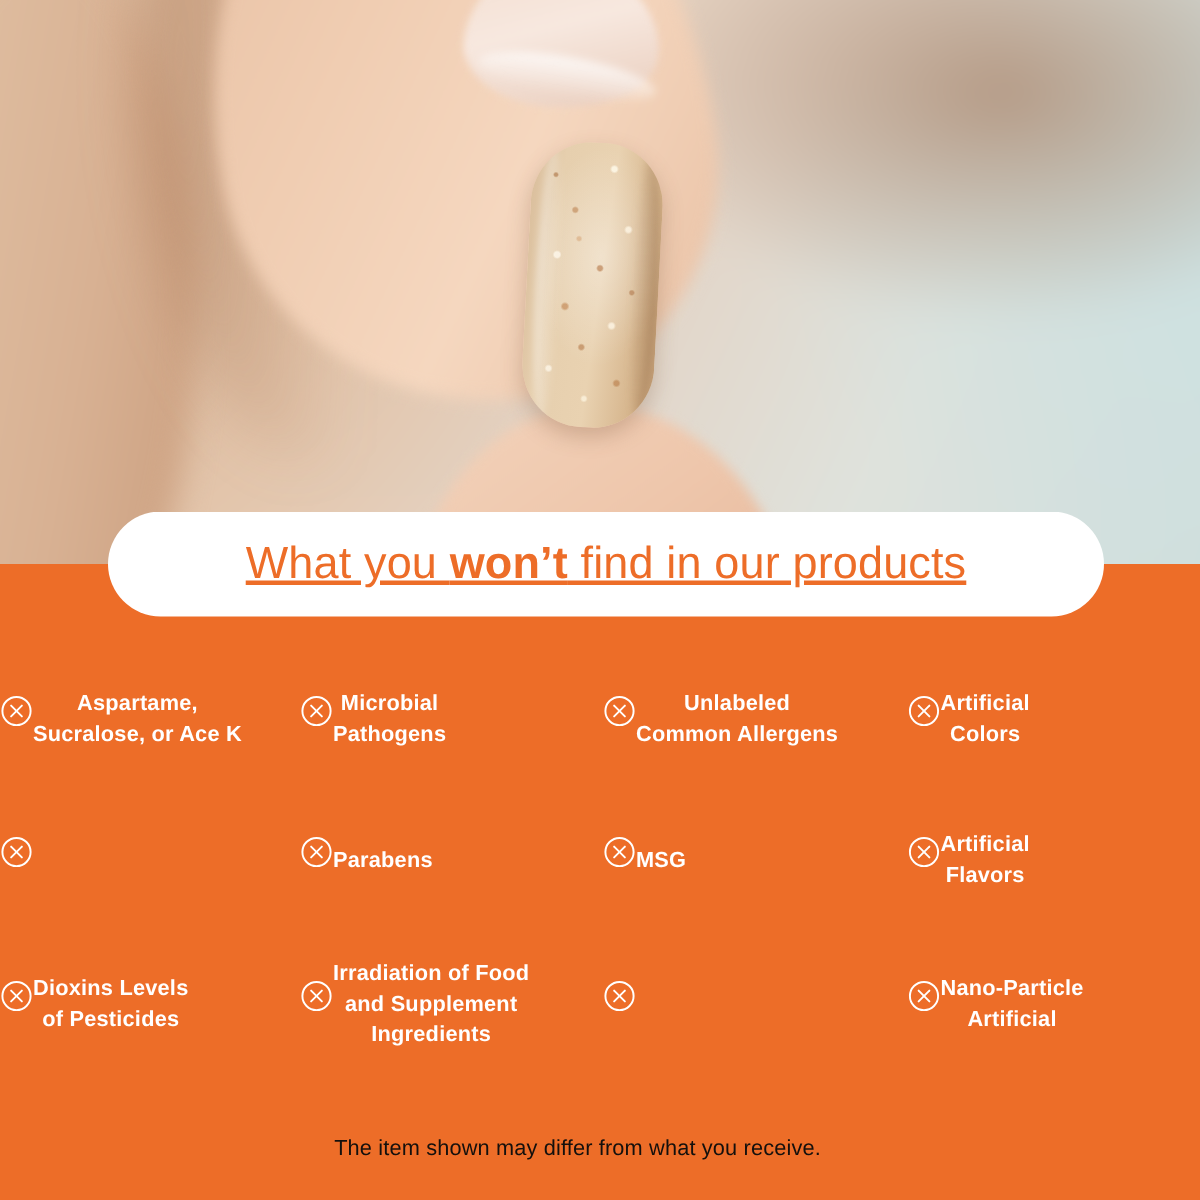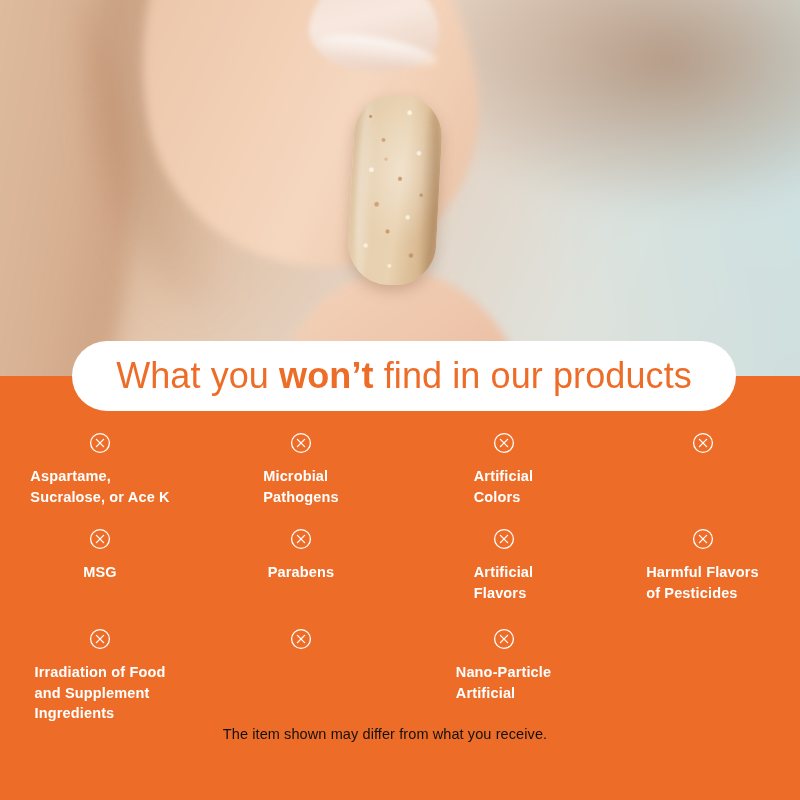--- a/index.html
+++ b/index.html
@@ -165,62 +165,64 @@
     width:664px; height:70px;
     background:#ffffff;
     border-radius:35px;
     display:flex;
     align-items:center;
     justify-content:center;
     z-index:5;
   }
   .title-text {
     color:#ED6D28;
-    font-size:36px;
+    font-size:30px;
     letter-spacing:0.1px;
     white-space:nowrap;
     font-weight:400;
+    text-decoration:underline;
   }
   .title-text b { font-weight:700; }
 
   
   .grid {
     position:absolute;
     left:0; top:432px;
     width:800px;
     display:grid;
     grid-template-columns:200px 202px 203px 195px;
     row-gap:0;
     z-index:3;
   }
   .cell {
     display:flex;
-    flex-direction:column;
+    flex-direction:row;
     align-items:center;
+    text-align:center;
   }
 
   .xicon {
     width:22px; height:22px;
     display:block;
     margin-bottom:12px;
     flex:0 0 auto;
   }
   .cell-label {
     color:#ffffff;
     font-size:14.5px;
     line-height:1.43;
     font-weight:700;
     letter-spacing:0.15px;
     max-width:185px;
   }
 
   
   .footer {
     position:absolute;
-    left:0; top:725px;
+    left:0; top:757px;
     width:770px;
     text-align:center;
     z-index:3;
   }
   .footer-text {
     color:#14100d;
     font-size:14.5px;
     letter-spacing:0.1px;
   }
 </style>
@@ -271,62 +273,71 @@
         </svg>
         <div class="cell-label" style="white-space: pre-line;">Microbial
 Pathogens</div>
       </div>
       <div class="cell" style="height: 96px;">
         <svg class="xicon" viewBox="0 0 22 22">
           <circle cx="11" cy="11" r="9.4" fill="none" stroke="#ffffff" stroke-width="1.3"></circle>
           <line x1="7.4" y1="7.4" x2="14.6" y2="14.6" stroke="#ffffff" stroke-width="1.3" stroke-linecap="round"></line>
           <line x1="14.6" y1="7.4" x2="7.4" y2="14.6" stroke="#ffffff" stroke-width="1.3" stroke-linecap="round"></line>
         </svg>
+        <div class="cell-label" style="white-space: pre-line;">Unlabeled
+Common Allergens</div>
+      </div>
+      <div class="cell" style="height: 96px;">
+        <svg class="xicon" viewBox="0 0 22 22">
+          <circle cx="11" cy="11" r="9.4" fill="none" stroke="#ffffff" stroke-width="1.3"></circle>
+          <line x1="7.4" y1="7.4" x2="14.6" y2="14.6" stroke="#ffffff" stroke-width="1.3" stroke-linecap="round"></line>
+          <line x1="14.6" y1="7.4" x2="7.4" y2="14.6" stroke="#ffffff" stroke-width="1.3" stroke-linecap="round"></line>
+        </svg>
         <div class="cell-label" style="white-space: pre-line;">Artificial
 Colors</div>
       </div>
       <div class="cell" style="height: 92px;">
         <svg class="xicon" viewBox="0 0 22 22">
           <circle cx="11" cy="11" r="9.4" fill="none" stroke="#ffffff" stroke-width="1.3"></circle>
           <line x1="7.4" y1="7.4" x2="14.6" y2="14.6" stroke="#ffffff" stroke-width="1.3" stroke-linecap="round"></line>
           <line x1="14.6" y1="7.4" x2="7.4" y2="14.6" stroke="#ffffff" stroke-width="1.3" stroke-linecap="round"></line>
         </svg>
       </div>
       <div class="cell" style="height: 92px;">
         <svg class="xicon" viewBox="0 0 22 22">
           <circle cx="11" cy="11" r="9.4" fill="none" stroke="#ffffff" stroke-width="1.3"></circle>
           <line x1="7.4" y1="7.4" x2="14.6" y2="14.6" stroke="#ffffff" stroke-width="1.3" stroke-linecap="round"></line>
           <line x1="14.6" y1="7.4" x2="7.4" y2="14.6" stroke="#ffffff" stroke-width="1.3" stroke-linecap="round"></line>
         </svg>
+        <div class="cell-label" style="white-space: pre-line;">Parabens</div>
+      </div>
+      <div class="cell" style="height: 92px;">
+        <svg class="xicon" viewBox="0 0 22 22">
+          <circle cx="11" cy="11" r="9.4" fill="none" stroke="#ffffff" stroke-width="1.3"></circle>
+          <line x1="7.4" y1="7.4" x2="14.6" y2="14.6" stroke="#ffffff" stroke-width="1.3" stroke-linecap="round"></line>
+          <line x1="14.6" y1="7.4" x2="7.4" y2="14.6" stroke="#ffffff" stroke-width="1.3" stroke-linecap="round"></line>
+        </svg>
         <div class="cell-label" style="white-space: pre-line;">MSG</div>
-      </div>
-      <div class="cell" style="height: 92px;">
-        <svg class="xicon" viewBox="0 0 22 22">
-          <circle cx="11" cy="11" r="9.4" fill="none" stroke="#ffffff" stroke-width="1.3"></circle>
-          <line x1="7.4" y1="7.4" x2="14.6" y2="14.6" stroke="#ffffff" stroke-width="1.3" stroke-linecap="round"></line>
-          <line x1="14.6" y1="7.4" x2="7.4" y2="14.6" stroke="#ffffff" stroke-width="1.3" stroke-linecap="round"></line>
-        </svg>
-        <div class="cell-label" style="white-space: pre-line;">Parabens</div>
       </div>
       <div class="cell" style="height: 92px;">
         <svg class="xicon" viewBox="0 0 22 22">
           <circle cx="11" cy="11" r="9.4" fill="none" stroke="#ffffff" stroke-width="1.3"></circle>
           <line x1="7.4" y1="7.4" x2="14.6" y2="14.6" stroke="#ffffff" stroke-width="1.3" stroke-linecap="round"></line>
           <line x1="14.6" y1="7.4" x2="7.4" y2="14.6" stroke="#ffffff" stroke-width="1.3" stroke-linecap="round"></line>
         </svg>
         <div class="cell-label" style="white-space: pre-line;">Artificial
 Flavors</div>
       </div>
       <div class="cell" style="height: 100px;">
         <svg class="xicon" viewBox="0 0 22 22">
           <circle cx="11" cy="11" r="9.4" fill="none" stroke="#ffffff" stroke-width="1.3"></circle>
           <line x1="7.4" y1="7.4" x2="14.6" y2="14.6" stroke="#ffffff" stroke-width="1.3" stroke-linecap="round"></line>
           <line x1="14.6" y1="7.4" x2="7.4" y2="14.6" stroke="#ffffff" stroke-width="1.3" stroke-linecap="round"></line>
         </svg>
-        <div class="cell-label" style="white-space: pre-line;">Harmful Flavors
+        <div class="cell-label" style="white-space: pre-line;">Dioxins Levels
 of Pesticides</div>
       </div>
       <div class="cell" style="height: 100px;">
         <svg class="xicon" viewBox="0 0 22 22">
           <circle cx="11" cy="11" r="9.4" fill="none" stroke="#ffffff" stroke-width="1.3"></circle>
           <line x1="7.4" y1="7.4" x2="14.6" y2="14.6" stroke="#ffffff" stroke-width="1.3" stroke-linecap="round"></line>
           <line x1="14.6" y1="7.4" x2="7.4" y2="14.6" stroke="#ffffff" stroke-width="1.3" stroke-linecap="round"></line>
         </svg>
         <div class="cell-label" style="white-space: pre-line;">Irradiation of Food
 and Supplement

